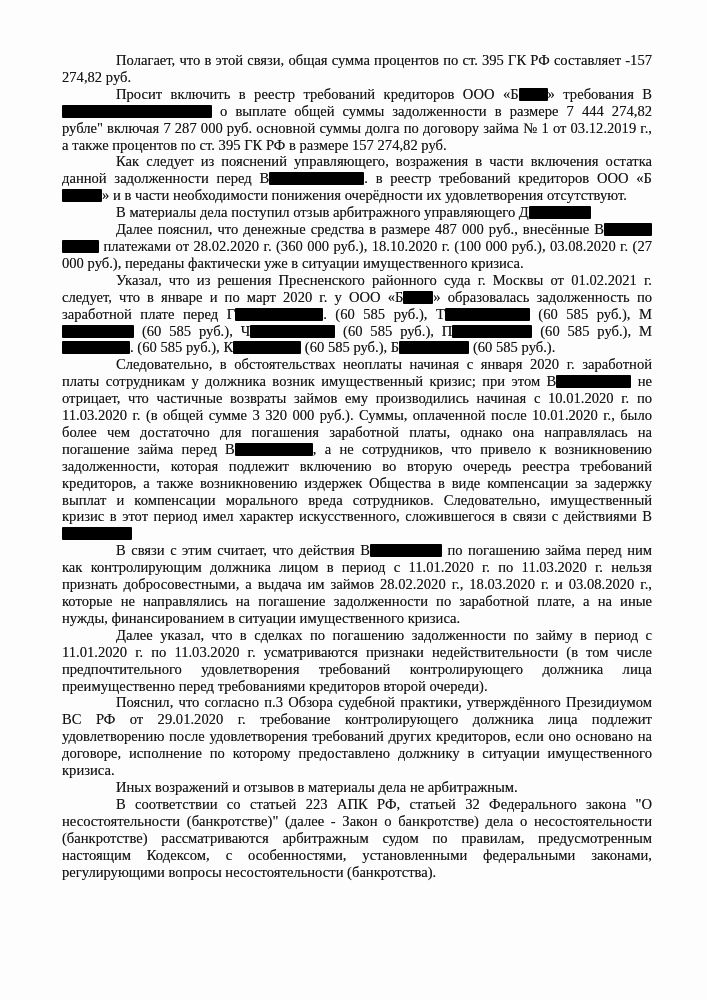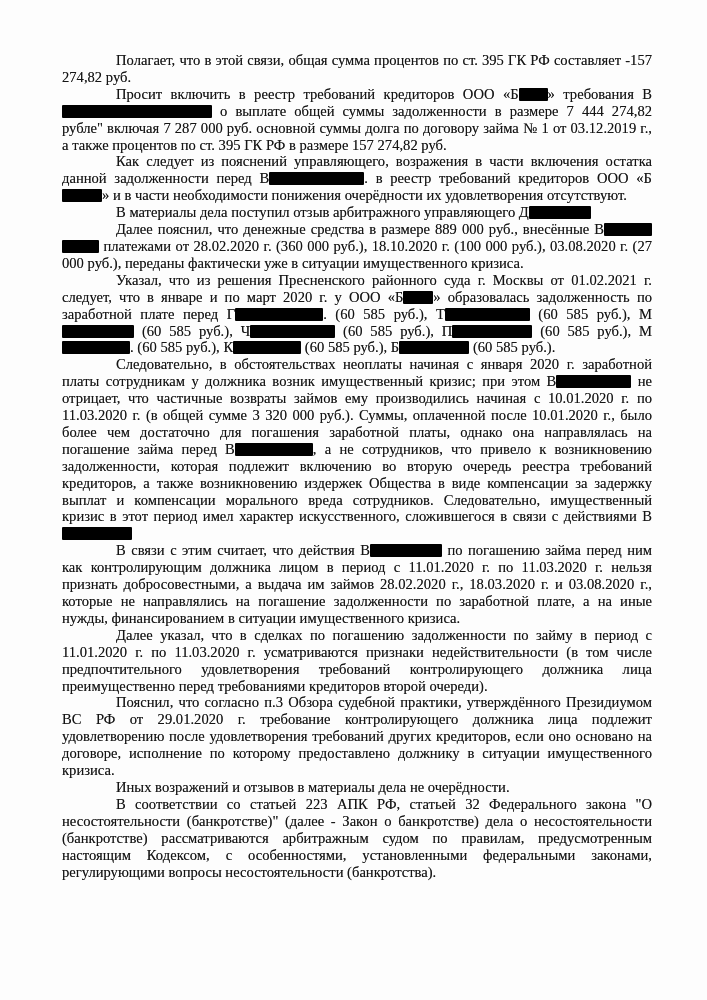--- a/index.html
+++ b/index.html
@@ -41,22 +41,22 @@
 </style>
 </head>
 <body>
 
 <div class="page">
   <div class="doc">
       <p class="para"><span>Полагает, что в этой связи, общая сумма процентов по ст. 395 ГК РФ составляет -157 274,82 руб.</span></p>
       <p class="para"><span>Просит включить в реестр требований кредиторов ООО «Б</span><span class="redaction" style="width: 29px;"></span><span>» требования В</span><span class="redaction" style="width: 150px;"></span><span> о выплате общей суммы задолженности в размере 7 444 274,82 рубле" включая 7 287 000 руб. основной суммы долга по договору займа № 1 от 03.12.2019 г., а также процентов по ст. 395 ГК РФ в размере 157 274,82 руб.</span></p>
       <p class="para"><span>Как следует из пояснений управляющего, возражения в части включения остатка данной задолженности перед В</span><span class="redaction" style="width: 95px;"></span><span>. в реестр требований кредиторов ООО «Б</span><span class="redaction" style="width: 40px;"></span><span>» и в части необходимости понижения очерёдности их удовлетворения отсутствуют.</span></p>
       <p class="para"><span>В материалы дела поступил отзыв арбитражного управляющего Д</span><span class="redaction" style="width: 62px;"></span></p>
-      <p class="para"><span>Далее пояснил, что денежные средства в размере 889 000 руб., внесённые В</span><span class="redaction" style="width: 48px;"></span><span class="redaction" style="width: 37px;"></span><span> платежами от 28.02.2020 г. (360 000 руб.), 18.10.2020 г. (100 000 руб.), 03.08.2020 г. (27 000 руб.), переданы фактически уже в ситуации имущественного кризиса.</span></p>
+      <p class="para"><span>Далее пояснил, что денежные средства в размере 487 000 руб., внесённые В</span><span class="redaction" style="width: 48px;"></span><span class="redaction" style="width: 37px;"></span><span> платежами от 28.02.2020 г. (360 000 руб.), 18.10.2020 г. (100 000 руб.), 03.08.2020 г. (27 000 руб.), переданы фактически уже в ситуации имущественного кризиса.</span></p>
       <p class="para"><span>Указал, что из решения Пресненского районного суда г. Москвы от 01.02.2021 г. следует, что в январе и по март 2020 г. у ООО «Б</span><span class="redaction" style="width: 30px;"></span><span>» образовалась задолженность по заработной плате перед Г</span><span class="redaction" style="width: 88px;"></span><span>. (60 585 руб.), Т</span><span class="redaction" style="width: 85px;"></span><span> (60 585 руб.), М</span><span class="redaction" style="width: 72px;"></span><span> (60 585 руб.), Ч</span><span class="redaction" style="width: 85px;"></span><span> (60 585 руб.), П</span><span class="redaction" style="width: 80px;"></span><span> (60 585 руб.), М</span><span class="redaction" style="width: 68px;"></span><span>. (60 585 руб.), К</span><span class="redaction" style="width: 68px;"></span><span> (60 585 руб.), Б</span><span class="redaction" style="width: 70px;"></span><span> (60 585 руб.).</span></p>
       <p class="para"><span>Следовательно, в обстоятельствах неоплаты начиная с января 2020 г. заработной платы сотрудникам у должника возник имущественный кризис; при этом В</span><span class="redaction" style="width: 75px;"></span><span> не отрицает, что частичные возвраты займов ему производились начиная с 10.01.2020 г. по 11.03.2020 г. (в общей сумме 3 320 000 руб.). Суммы, оплаченной после 10.01.2020 г., было более чем достаточно для погашения заработной платы, однако она направлялась на погашение займа перед В</span><span class="redaction" style="width: 78px;"></span><span>, а не сотрудников, что привело к возникновению задолженности, которая подлежит включению во вторую очередь реестра требований кредиторов, а также возникновению издержек Общества в виде компенсации за задержку выплат и компенсации морального вреда сотрудников. Следовательно, имущественный кризис в этот период имел характер искусственного, сложившегося в связи с действиями В</span><span class="redaction" style="width: 70px;"></span></p>
       <p class="para"><span>В связи с этим считает, что действия В</span><span class="redaction" style="width: 72px;"></span><span> по погашению займа перед ним как контролирующим должника лицом в период с 11.01.2020 г. по 11.03.2020 г. нельзя признать добросовестными, а выдача им займов 28.02.2020 г., 18.03.2020 г. и 03.08.2020 г., которые не направлялись на погашение задолженности по заработной плате, а на иные нужды, финансированием в ситуации имущественного кризиса.</span></p>
       <p class="para"><span>Далее указал, что в сделках по погашению задолженности по займу в период с 11.01.2020 г. по 11.03.2020 г. усматриваются признаки недействительности (в том числе предпочтительного удовлетворения требований контролирующего должника лица преимущественно перед требованиями кредиторов второй очереди).</span></p>
       <p class="para"><span>Пояснил, что согласно п.3 Обзора судебной практики, утверждённого Президиумом ВС РФ от 29.01.2020 г. требование контролирующего должника лица подлежит удовлетворению после удовлетворения требований других кредиторов, если оно основано на договоре, исполнение по которому предоставлено должнику в ситуации имущественного кризиса.</span></p>
-      <p class="para"><span>Иных возражений и отзывов в материалы дела не очерёдности.</span></p>
+      <p class="para"><span>Иных возражений и отзывов в материалы дела не арбитражным.</span></p>
       <p class="para"><span>В соответствии со статьей 223 АПК РФ, статьей 32 Федерального закона "О несостоятельности (банкротстве)" (далее - Закон о банкротстве) дела о несостоятельности (банкротстве) рассматриваются арбитражным судом по правилам, предусмотренным настоящим Кодексом, с особенностями, установленными федеральными законами, регулирующими вопросы несостоятельности (банкротства).</span></p>
     </div>
 </div>
 
 </body></html>

